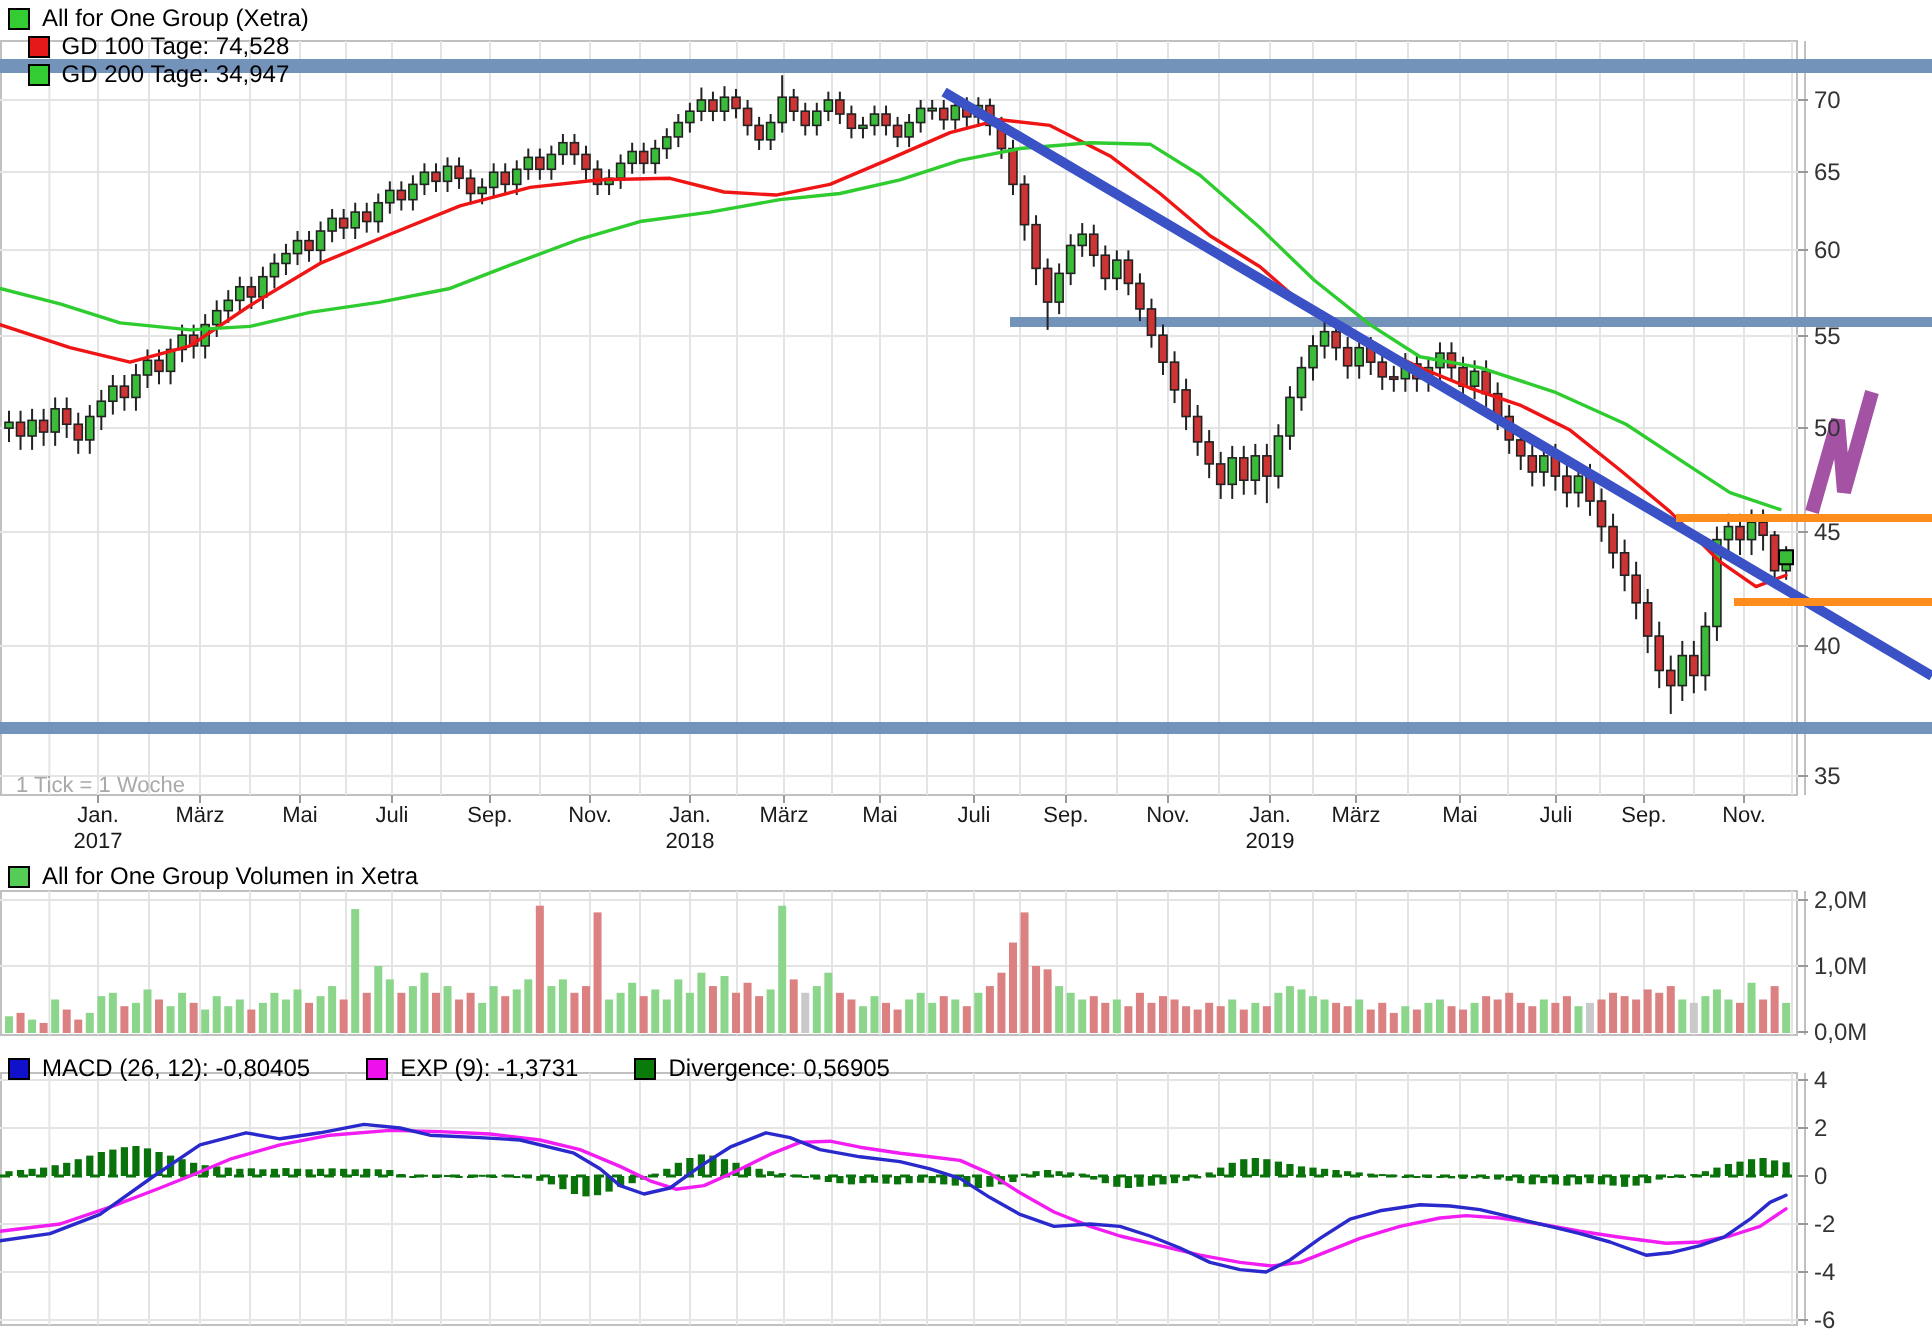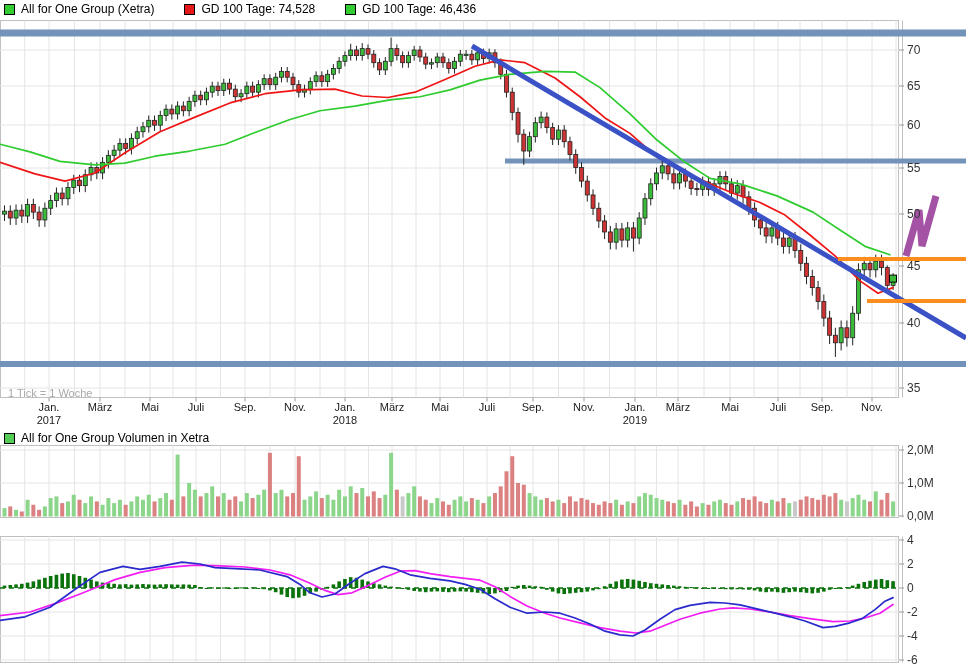--- a/index.html
+++ b/index.html
@@ -2,21 +2,21 @@
 <html><head>
 <meta charset="utf-8">
 <style>
   html,body{margin:0;padding:0;background:#fff;}
   .screen{position:relative;width:966px;height:670px;background:#fff;overflow:hidden;
           font-family:"Liberation Sans",sans-serif;-webkit-font-smoothing:antialiased;}
   #chart-canvas{position:absolute;left:0;top:0;width:936px;height:670px;}
   .legend-row{position:absolute;display:flex;align-items:center;font-size:12px;color:#000;white-space:nowrap;}
   .legend-item{display:flex;align-items:center;}
   .sq{display:inline-block;width:9px;height:9px;border:1px solid #000;margin-right:6px;flex:0 0 auto;}
-  #legend-main{left:4px;top:2px;column-gap:16px;}
+  #legend-main{left:4px;top:2px;column-gap:16px;flex-direction:column;}
   #legend-main .legend-item{margin-right:14px;}
   #legend-volume{left:4px;top:431px;}
   #legend-macd{left:4px;top:527px;}
   #legend-macd .legend-item{margin-right:28px;}
   #tick-note{position:absolute;left:8px;top:387px;font-size:11px;color:#a9a9a9;}
 </style>
 </head>
 <body>
 
 <div class="screen">
@@ -865,26 +865,40 @@
     <span class="legend-item">
       <span class="sq" style="background-color: rgb(51, 204, 51);"></span>
       <span>All for One Group (Xetra)</span>
     </span>
     <span class="legend-item">
       <span class="sq" style="background-color: rgb(229, 25, 25);"></span>
       <span>GD 100 Tage: 74,528</span>
     </span>
     <span class="legend-item">
       <span class="sq" style="background-color: rgb(51, 204, 51);"></span>
-      <span>GD 100 Tage: 46,436</span>
+      <span>GD 200 Tage: 34,947</span>
     </span>
   </div>
 
   <span id="tick-note">1 Tick = 1 Woche</span>
 
   <div class="legend-row" id="legend-volume">
     <span class="legend-item">
       <span class="sq" style="background-color: rgb(85, 204, 85);"></span>
       <span>All for One Group Volumen in Xetra</span>
     </span>
   </div>
 
+  <div class="legend-row" id="legend-macd">
+    <span class="legend-item">
+      <span class="sq" style="background-color: rgb(17, 17, 204);"></span>
+      <span>MACD (26, 12): -0,80405</span>
+    </span>
+    <span class="legend-item">
+      <span class="sq" style="background-color: rgb(238, 17, 238);"></span>
+      <span>EXP (9): -1,3731</span>
+    </span>
+    <span class="legend-item">
+      <span class="sq" style="background-color: rgb(10, 122, 10);"></span>
+      <span>Divergence: 0,56905</span>
+    </span>
+  </div>
 </div>
 
 </body></html>

